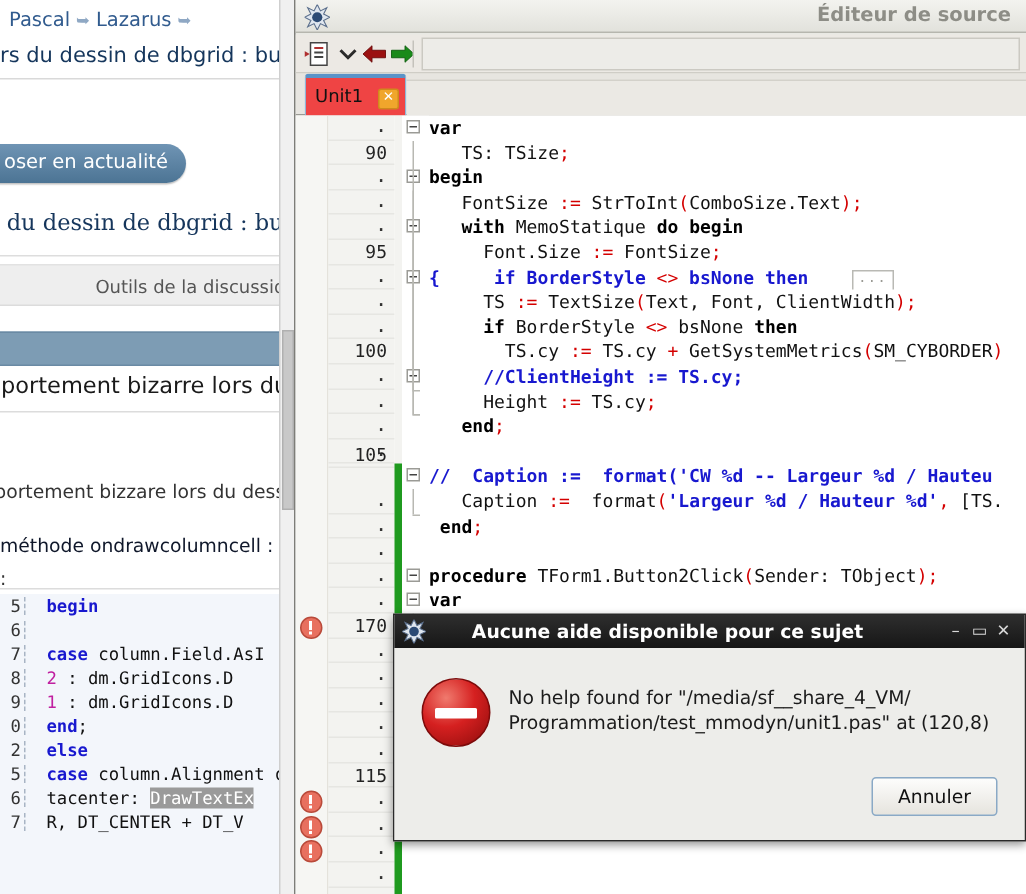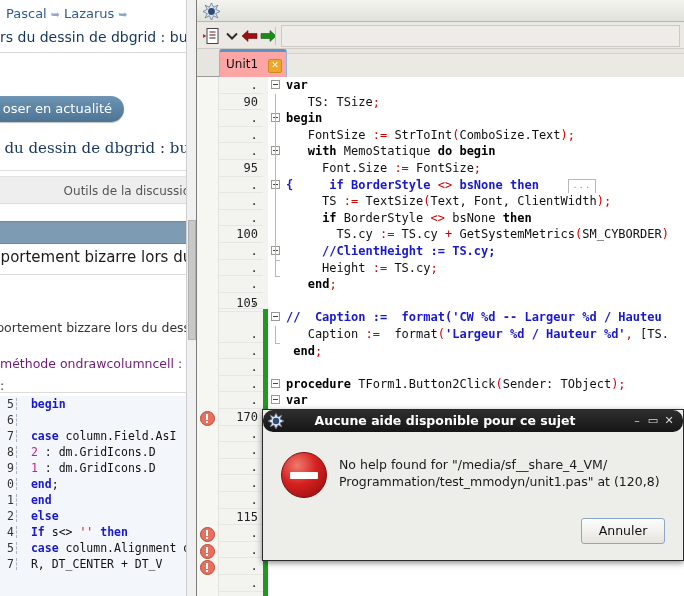--- a/index.html
+++ b/index.html
@@ -60,21 +60,21 @@
     font-size:15px;color:#1a1a1a;white-space:nowrap;line-height:26px;
     font-family:"DejaVu Sans","Liberation Sans",sans-serif;font-weight:400;
   }
   .rule3{position:absolute;left:0;top:274px;width:196px;height:1px;background:#dcdcdc;}
   .post-body1{
     position:absolute;left:-16px;top:320px;width:220px;
     font-size:12.5px;color:#333;white-space:nowrap;line-height:16px;
   }
   .post-body2{
     position:absolute;left:0px;top:356px;width:220px;
-    font-size:12.5px;color:#701a75;white-space:nowrap;line-height:16px;
+    font-size:12.5px;color:#0f172a;white-space:nowrap;line-height:16px;
   }
   .post-body3{
     position:absolute;left:0px;top:378px;width:220px;
     font-size:12.5px;color:#333;white-space:nowrap;line-height:16px;
   }
   .rule4{position:absolute;left:0;top:392px;width:196px;height:1px;background:#dcdcdc;}
 
   
   #webcode{
     position:absolute;left:0;top:396px;width:196px;height:200px;
@@ -126,22 +126,22 @@
   #tb-field{
     position:absolute;left:84px;top:2px;width:399px;height:22px;
     background:#edece8;border:1px solid #cbc9c2;box-sizing:border-box;
   }
   #tabstrip{
     position:absolute;left:0;top:49px;width:487px;height:28px;
     background:#e7e5e0;border-bottom:1px solid #9a9a94;box-sizing:border-box;
   }
   #tab-unit1{
     position:absolute;left:6px;top:0px;width:68px;height:28px;
-    background:#fca5a5;border:1px solid #8fb6d8;border-bottom:none;
-    border-top:3px solid #5a93c8;border-radius:3px 3px 0 0;box-sizing:border-box;margin-left:16px;
+    background:#ef4444;border:1px solid #8fb6d8;border-bottom:none;
+    border-top:3px solid #5a93c8;border-radius:3px 3px 0 0;box-sizing:border-box;
   }
   #tab-unit1 .lbl{
     position:absolute;left:6px;top:5px;font-size:12px;color:#111;white-space:nowrap;
   }
   #tab-close{
     position:absolute;left:48px;top:7px;width:12px;height:12px;
     background:#f0a62c;border:1px solid #cf8a1c;border-radius:2px;
     color:#fff;font-size:9px;line-height:11px;text-align:center;font-weight:bold;
   }
   #tab-rest{
@@ -217,21 +217,20 @@
   
   #dlg{
     position:absolute;left:262px;top:409px;width:422px;height:152px;
     background:#ededea;border:1px solid #2a2a2a;box-sizing:border-box;
     box-shadow:0 2px 6px rgba(0,0,0,.45);
   }
   #dlg-title{
     position:absolute;left:0;top:0;right:0;height:22px;
     background:linear-gradient(#2e2e2e,#161616);
     box-sizing:border-box;
-    border-radius:10px;
   }
   #dlg-title .dt{
     position:absolute;left:0;right:0;top:0;height:22px;line-height:22px;
     text-align:center;color:#ffffff;font-size:12.5px;font-weight:bold;
     white-space:nowrap;padding-right:56px;box-sizing:border-box;
   }
   .dlgicon{position:absolute;left:5px;top:3px;width:16px;height:16px;}
   .wbtn{
     position:absolute;top:5px;width:12px;height:12px;color:#d8d8d8;
     font-size:11px;line-height:12px;text-align:center;
@@ -301,39 +300,39 @@
     <div class="post-body3">:</div>
     <div class="rule4"></div>
 
     <div id="webcode">
         <div class="wrow"><span class="wn">5</span><span class="wdash"></span><span class="plain">  </span><span class="kw">begin</span></div>
         <div class="wrow"><span class="wn">6</span><span class="wdash"></span></div>
         <div class="wrow"><span class="wn">7</span><span class="wdash"></span><span class="plain">    </span><span class="kw">case</span><span class="plain"> column.Field.AsI</span></div>
         <div class="wrow"><span class="wn">8</span><span class="wdash"></span><span class="plain">       </span><span class="num">2</span><span class="plain"> : dm.GridIcons.D</span></div>
         <div class="wrow"><span class="wn">9</span><span class="wdash"></span><span class="plain">       </span><span class="num">1</span><span class="plain"> : dm.GridIcons.D</span></div>
         <div class="wrow"><span class="wn">0</span><span class="wdash"></span><span class="plain">    </span><span class="kw">end</span><span class="plain">;</span></div>
-        <div class="wrow"><span class="wn">1</span><span class="wdash"></span><span class="plain">  </span><span class="kw">end</span></div>
         <div class="wrow"><span class="wn">2</span><span class="wdash"></span><span class="plain">  </span><span class="kw">else</span></div>
-        <div class="wrow"><span class="wn">4</span><span class="wdash"></span><span class="plain">  </span><span class="kw">If</span><span class="plain"> s&lt;&gt; </span><span class="str">''</span><span class="plain"> </span><span class="kw">then</span></div>
         <div class="wrow"><span class="wn">5</span><span class="wdash"></span><span class="plain">  </span><span class="kw">case</span><span class="plain"> column.Alignment o</span></div>
+        <div class="wrow"><span class="wn">6</span><span class="wdash"></span><span class="plain">    tacenter:  </span><span class="sel">DrawTextEx</span></div>
         <div class="wrow"><span class="wn">7</span><span class="wdash"></span><span class="plain">      R, DT_CENTER + DT_V</span></div>
       </div>
 
     <div id="webscroll">
       <div class="thumb"></div>
     </div>
   </div>
 
   <div id="editor">
 
     <div id="ed-title">
       <svg class="lazicon" viewBox="0 0 16 16">
         <polygon points="8,0 10,4 14,2 12,6 16,8 12,10 14,14 10,12 8,16 6,12 2,14 4,10 0,8 4,6 2,2 6,4" fill="#dfe6ef" stroke="#5b6f8c" stroke-width="0.7"></polygon>
         <circle cx="8" cy="8" r="3.2" fill="#2c4a74"></circle>
       </svg>
+      <div class="tt">Éditeur de source</div>
     </div>
 
     <div id="ed-toolbar">
       <svg class="tb-ico" style="left:6px" viewBox="0 0 18 18">
         <rect x="4" y="1.5" width="11" height="15" fill="#fff" stroke="#444" stroke-width="1"></rect>
         <line x1="6.5" y1="5" x2="12.5" y2="5" stroke="#b03030" stroke-width="1.2"></line>
         <line x1="6.5" y1="8" x2="12.5" y2="8" stroke="#444" stroke-width="1.2"></line>
         <line x1="6.5" y1="11" x2="12.5" y2="11" stroke="#444" stroke-width="1.2"></line>
         <polygon points="0,7 3.5,9 0,11" fill="#b03030"></polygon>
       </svg>

